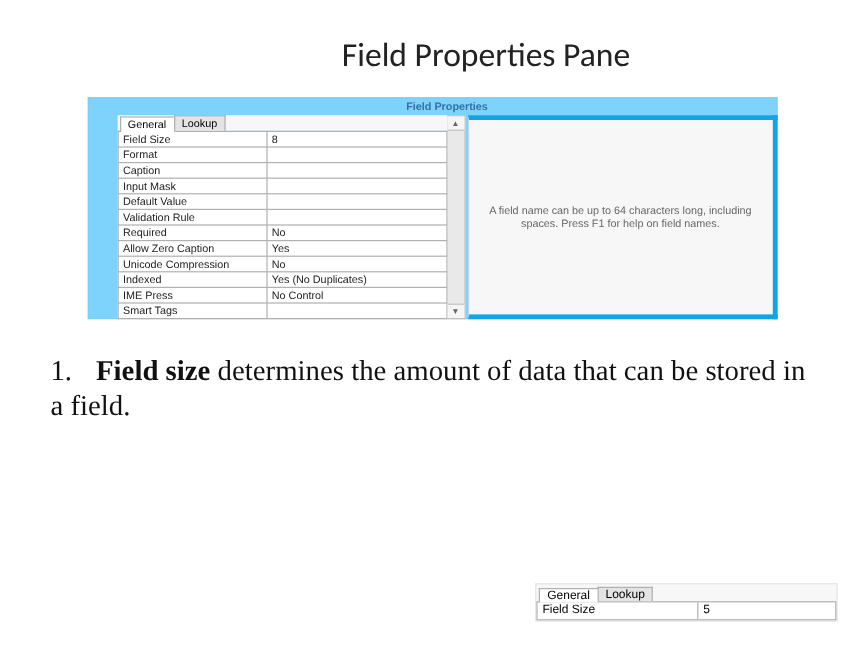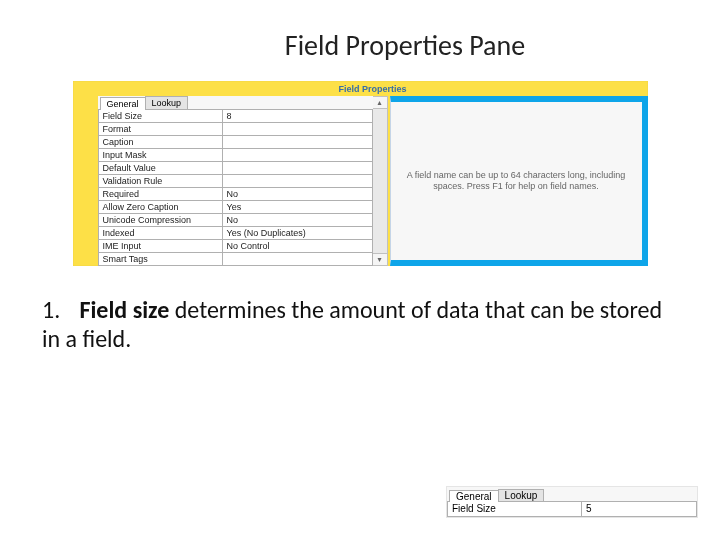--- a/index.html
+++ b/index.html
@@ -14,21 +14,21 @@
   .slide-title {
     font-size: 28px;
     text-align: center;
     margin-top: 28px;
     margin-left: 90px;
     color: #222;
   }
   .pane-wrap {
     width: 550px;
     margin: 18px auto 0 auto;
-    background: #fde047;
+    background: #7dd3fc;
     box-shadow: 0 0 1px rgba(0,0,0,0.2) inset;
     font-size: 9px;
     font-family: "Segoe UI", Tahoma, sans-serif;
     padding-left: 25px;
   }
   .pane-header {
     text-align: center;
     color: #3a6ea5;
     font-weight: bold;
     padding: 3px 0 2px 0;
@@ -97,40 +97,41 @@
     text-align: center;
     line-height: 11px;
     font-size: 8px;
     color: #666;
     background: #f5f5f5;
     border-bottom: 1px solid #c0c0c0;
   }
   .scroll-btn.down { border-bottom: none; border-top: 1px solid #c0c0c0; }
   .pane-right {
     flex: 1;
-    border: 6px solid #0ea5e9;
+    border: 4px solid #0ea5e9;
     border-left: 1px solid #c5d5e8;
     background: #f7f7f7;
     display: flex;
     align-items: center;
     justify-content: center;
     padding: 6px 10px;
     margin-left: 2px;
   }
   .hint-text {
     color: #666;
     font-size: 9px;
     text-align: center;
     line-height: 1.25;
   }
   .bullet {
     margin: 30px 38px 0 42px;
     font-size: 24px;
     color: #111;
     line-height: 1.2;
+    font-family: Liberation Serif, serif;
   }
   .bullet-num {
     display: inline-block;
     width: 32px;
   }
   .mini-wrap {
     position: absolute;
     right: 22px;
     bottom: 22px;
     width: 250px;
@@ -222,21 +223,21 @@
             </tr>
         <tr>
               <td class="label">Unicode Compression</td>
               <td class="value">No</td>
             </tr>
         <tr>
               <td class="label">Indexed</td>
               <td class="value">Yes (No Duplicates)</td>
             </tr>
         <tr>
-              <td class="label">IME Input</td>
+              <td class="label">IME Press</td>
               <td class="value">No Control</td>
             </tr>
         <tr>
               <td class="label">Smart Tags</td>
               <td class="value"></td>
             </tr>
       </tbody>
         </table>
     </div>
     <div class="pane-scroll">

